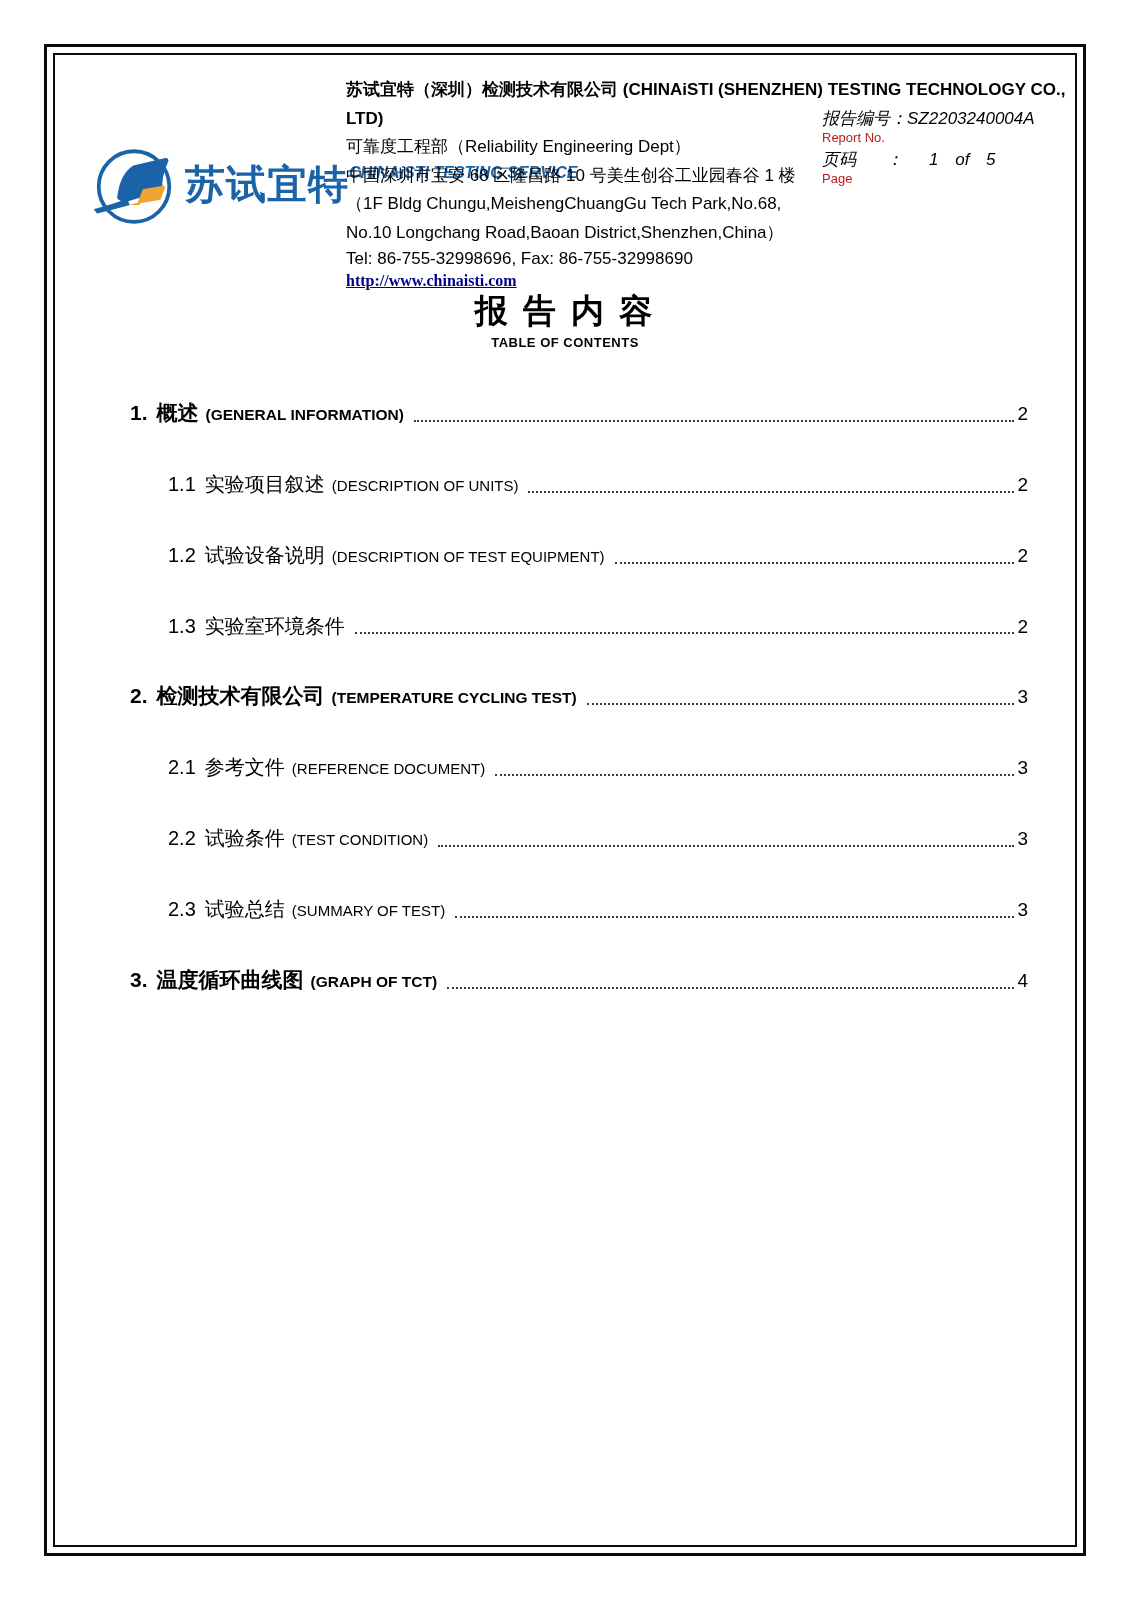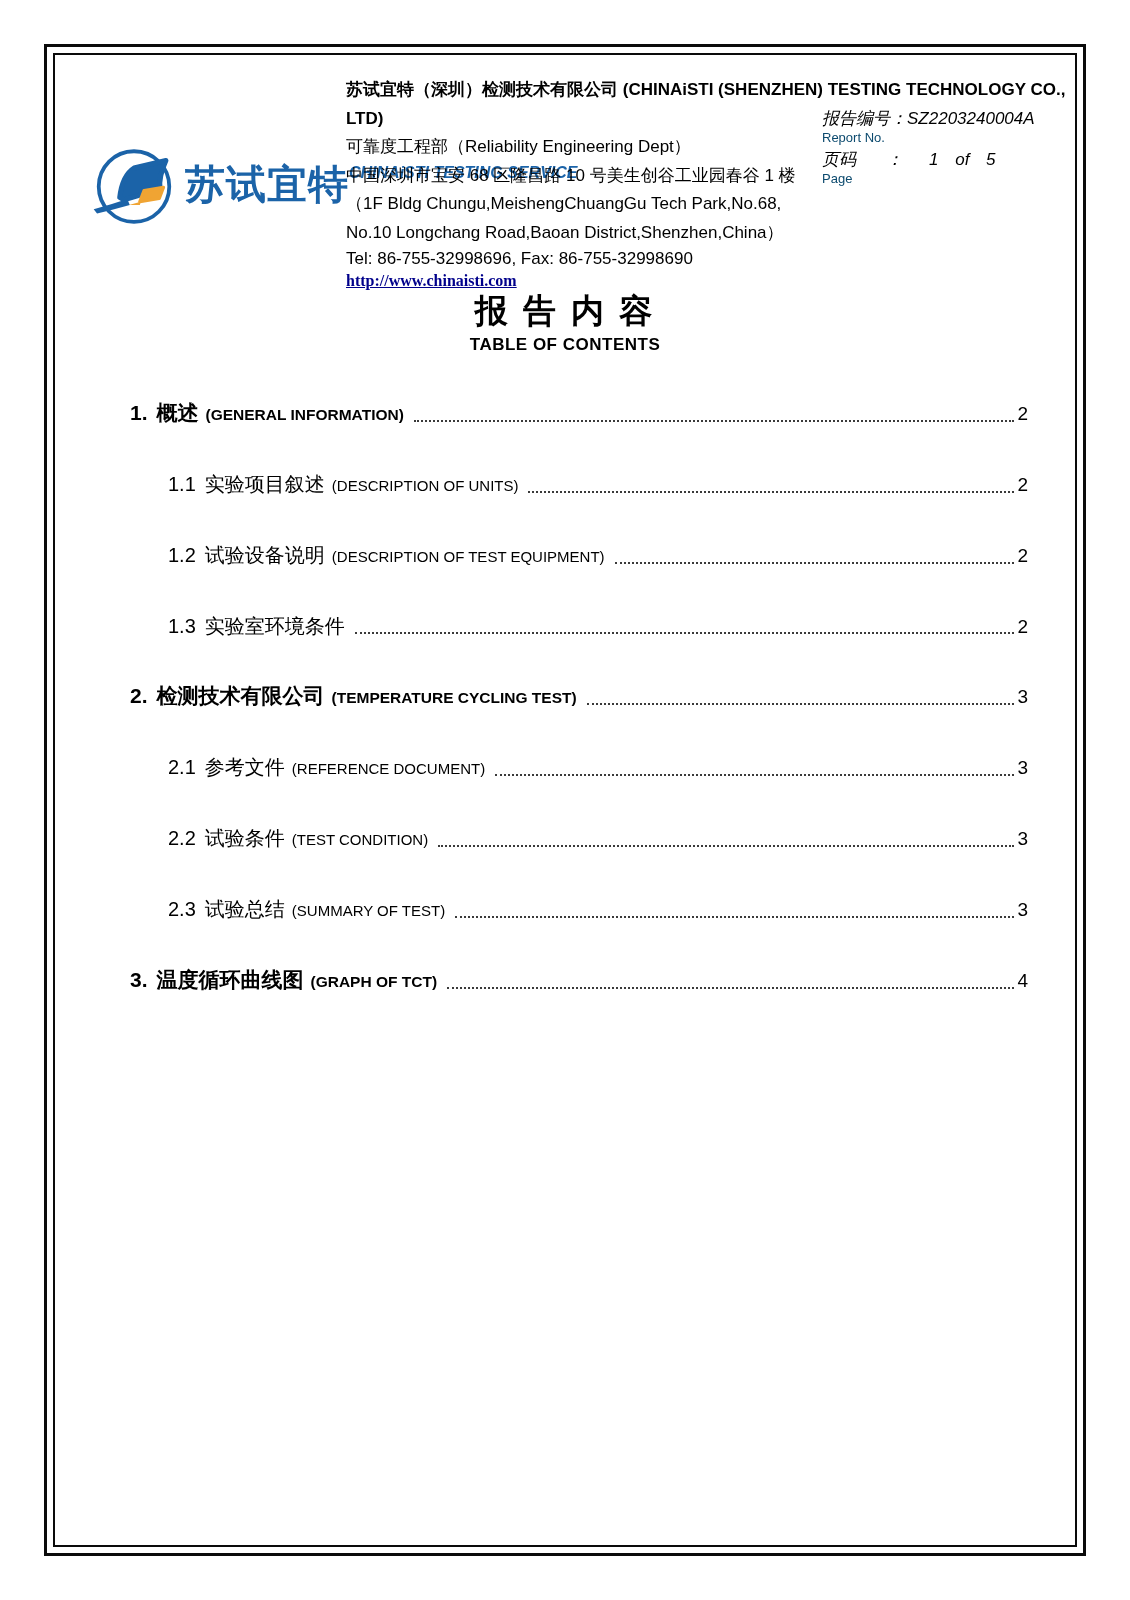--- a/index.html
+++ b/index.html
@@ -78,21 +78,21 @@
 
   .report-meta {
     position: absolute;
     left: 822px; top: 108px;
     font-size: 17px;
     line-height: 22px;
     white-space: nowrap;
   }
   .meta-sub {
     font-size: 13px;
-    color: #0c4a6e;
+    color: #b91c1c;
     line-height: 16px;
     margin-bottom: 3px;
   }
   .meta-row { display: flex; align-items: baseline; font-style: italic; }
   .meta-row .m-label { display: inline-block; min-width: 52px; }
   .page-row .m-label { min-width: 64px; }
   .page-row .m-colon { margin-right: 26px; }
   .page-row .m-value { word-spacing: 12px; }
 
   
@@ -102,21 +102,21 @@
     width: 100%;
     text-align: center;
   }
   .title-zh {
     font-size: 33px;
     font-weight: bold;
     letter-spacing: 3px;
     line-height: 38px;
   }
   .title-en {
-    font-size: 17px;
+    font-size: 13px;
     font-weight: bold;
     letter-spacing: 0.5px;
     margin-top: 5px;
   }
 
   
   .toc {
     position: absolute;
     left: 130px; top: 398px; right: 102px;
   }

